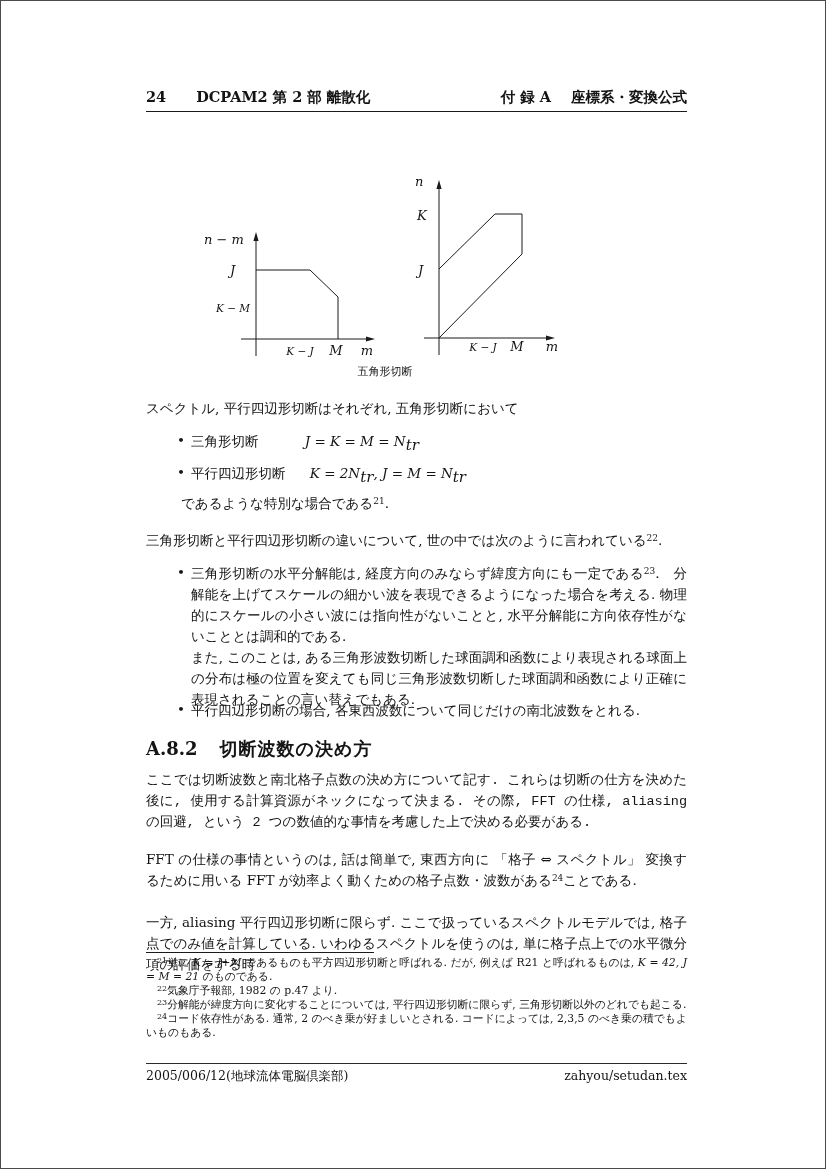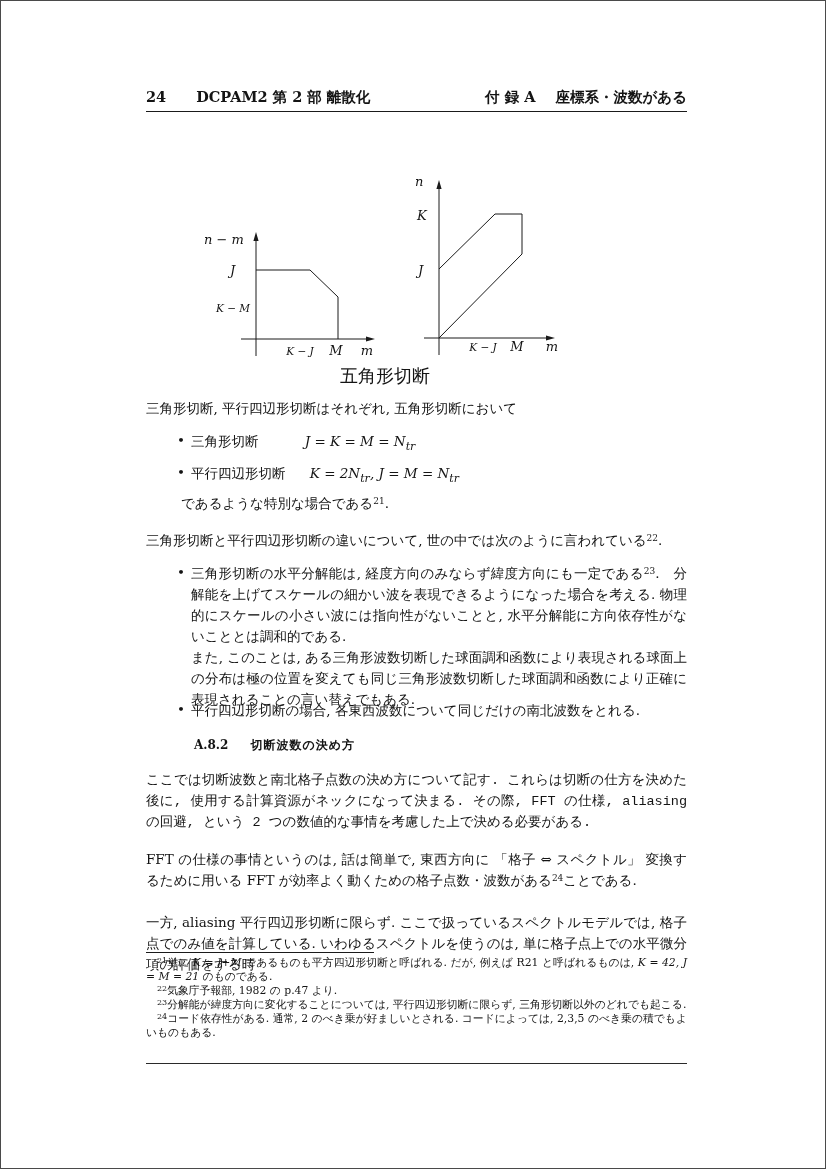--- a/index.html
+++ b/index.html
@@ -11,36 +11,36 @@
        font-size:14.5px;font-weight:bold;white-space:nowrap;text-align:right;}
   .hdr .gap1{margin-left:30px;}
   .hdr .gap2{margin-left:20px;}
   .rule{height:1.3px;background:#1a1a1a;}
   .hdr-rule{top:110px;}
   .fig{top:160px;height:230px;}
   .fig svg{position:absolute;}
   .svg-left{left:50px;top:63px;}
   .svg-right{left:255px;top:2px;}
   .caption{position:absolute;top:203px;left:53px;width:372px;
-           text-align:center;font-size:18px;}
+           text-align:center;font-size:11px;}
   .body-text{font-size:13.5px;line-height:21px;text-align:justify;}
   .p-intro{top:397px;}
   .li{padding-left:45px;box-sizing:border-box;}
   .blt{position:absolute;left:31px;top:-1px;}
   .li-tri{top:430px;}
   .li-par{top:462px;}
   .math{font-family:"DejaVu Serif",serif;font-style:italic;}
-  .math sub{font-size:11px;font-style:italic;}
+  .math sub{font-size:15px;font-style:italic;}
   .gap-math{margin-left:42px;}
   .gap-math2{margin-left:20px;}
   .p-special{top:492px;margin-left:35px;}
   .p-diff{top:529px;}
   .li-res{top:562px;}
   .li-zonal{top:699px;}
-  .heading{top:736px;font-size:12px;font-weight:bold;white-space:nowrap;margin-left:48px;}
+  .heading{top:736px;font-size:18px;font-weight:bold;white-space:nowrap;}
   .heading .sec-title{font-family:"Liberation Sans","DejaVu Sans",sans-serif;
                       margin-left:22px;letter-spacing:1px;}
   .p-decide{top:769px;font-family:Liberation Mono, monospace;}
   .p-fft{top:848px;}
   .p-alias{top:911px;}
   .fn-rule{top:951px;width:228px;height:1px;background:#1a1a1a;}
   .fn{font-size:10.8px;line-height:14px;text-align:justify;}
   .fn-indent{text-indent:11px;}
   .fn21{top:955px;}
   .fn22{top:983px;}
@@ -58,21 +58,21 @@
 </head>
 <body>
 
 <div class="page">
 
   <div class="abs hdr">
     <span>
       <span>24</span><span class="gap1">DCPAM2 第 2 部 離散化</span>
     </span>
     <span>
-      <span>付 録 A</span><span class="gap2">座標系・波数がある</span>
+      <span>付 録 A</span><span class="gap2">座標系・変換公式</span>
     </span>
   </div>
   <div class="abs rule hdr-rule"></div>
 
   <div class="abs fig">
     <svg class="svg-left" width="200" height="140" viewBox="0 0 200 140">
       <line class="ax" x1="60" y1="132" x2="60" y2="14"></line>
       <polygon class="ah" points="60,8 57.4,17 62.6,17"></polygon>
       <line class="ax" x1="45" y1="115" x2="174" y2="115"></line>
       <polygon class="ah" points="179,115 170,112.4 170,117.6"></polygon>
@@ -93,21 +93,21 @@
       <text x="14" y="23" font-size="13">n</text>
       <text x="16" y="57" font-size="13">K</text>
       <text x="17" y="112" font-size="13">J</text>
       <text x="82" y="188" font-size="10.5" text-anchor="middle">K − J</text>
       <text x="116" y="188" font-size="13" text-anchor="middle">M</text>
       <text x="151" y="188" font-size="13" text-anchor="middle">m</text>
     </svg>
     <div class="caption">五角形切断</div>
   </div>
 
-  <div class="abs body-text p-intro">三角形切断, 平行四辺形切断はそれぞれ, 五角形切断において</div>
+  <div class="abs body-text p-intro">スペクトル, 平行四辺形切断はそれぞれ, 五角形切断において</div>
 
   <div class="abs body-text li li-tri">
     <span class="blt">•</span>
     <span>三角形切断</span>
     <span class="math gap-math"><span>J = K = M = N</span><sub>tr</sub></span>
   </div>
   <div class="abs body-text li li-par">
     <span class="blt">•</span>
     <span>平行四辺形切断</span>
     <span class="math gap-math2"><span>K = 2N</span><sub>tr</sub><span>,  J = M = N</span><sub>tr</sub></span>
@@ -151,14 +151,18 @@
     <sup class="ref">22</sup><span>気象庁予報部, 1982 の p.47 より.</span>
   </div>
   <div class="abs fn fn-indent fn23">
     <sup class="ref">23</sup><span>分解能が緯度方向に変化することについては, 平行四辺形切断に限らず, 三角形切断以外のどれでも起こる.</span>
   </div>
   <div class="abs fn fn-indent fn24">
     <sup class="ref">24</sup><span>コード依存性がある. 通常, 2 のべき乗が好ましいとされる. コードによっては, 2,3,5 のべき乗の積でもよいものもある.</span>
   </div>
 
   <div class="abs ftr-rule"></div>
+  <div class="abs ftr">
+    <span>2005/006/12(地球流体電脳倶楽部)</span>
+    <span>zahyou/setudan.tex</span>
+  </div>
 
 </div>
 
 </body></html>

